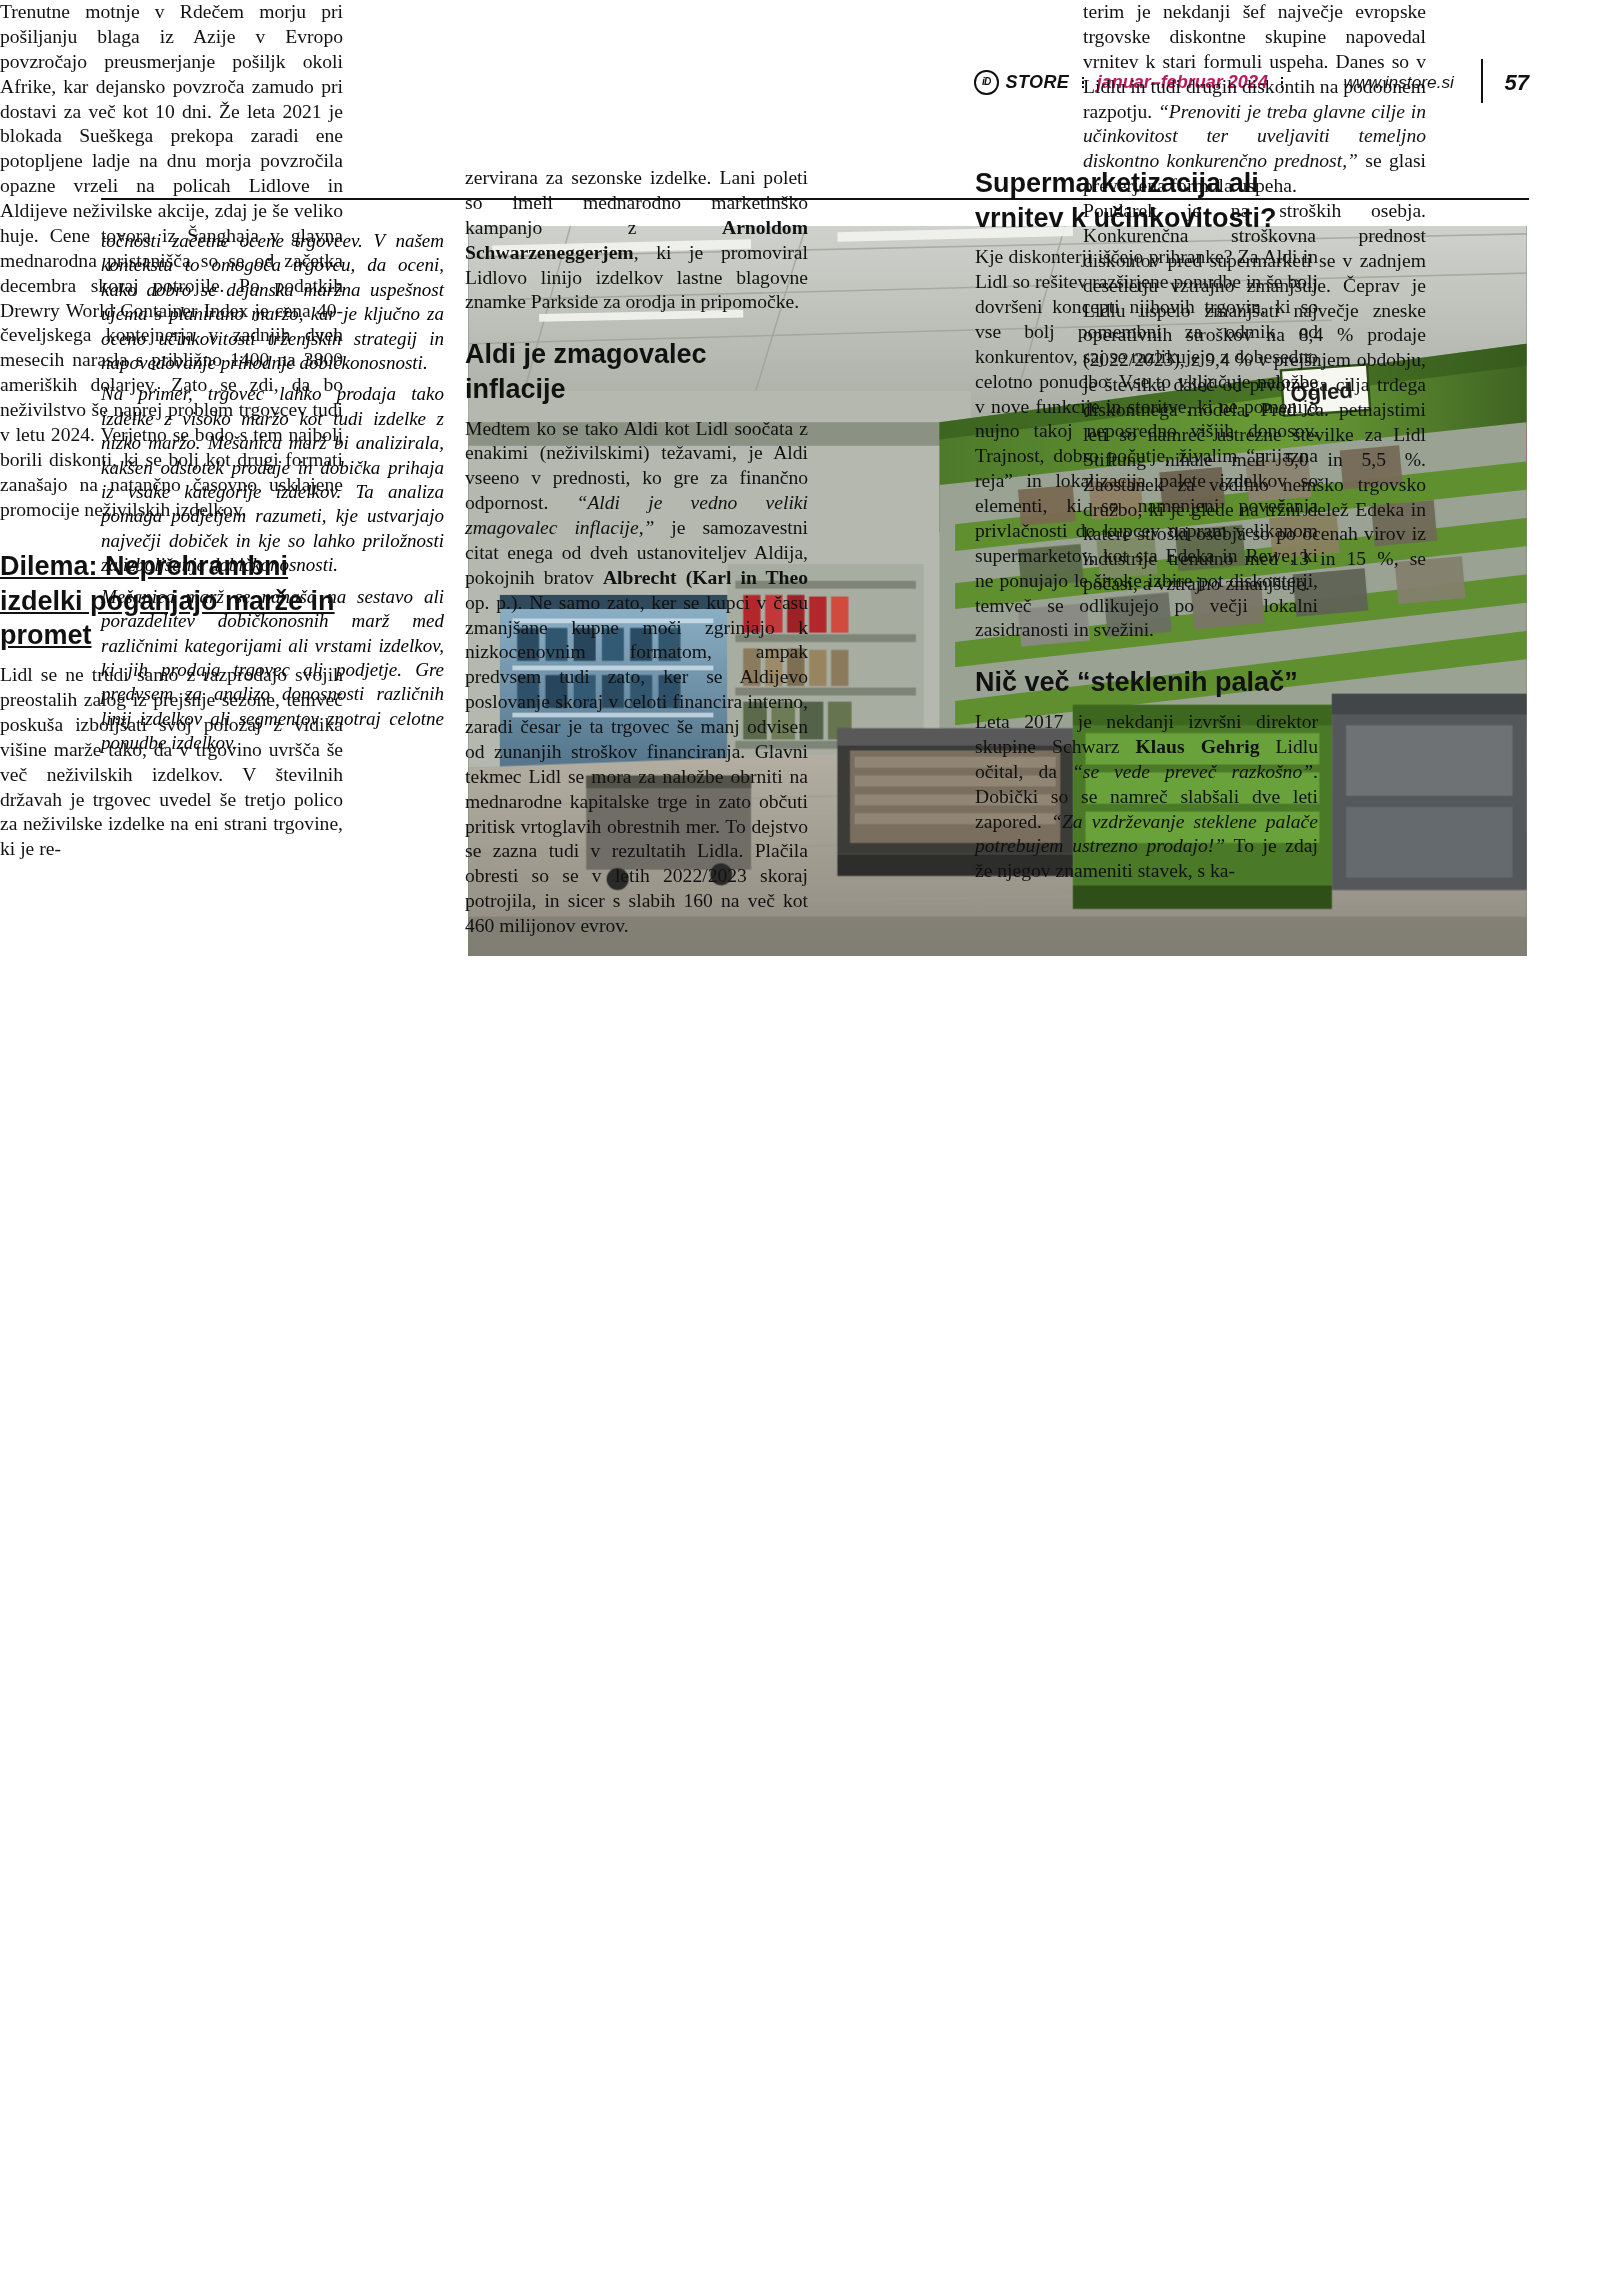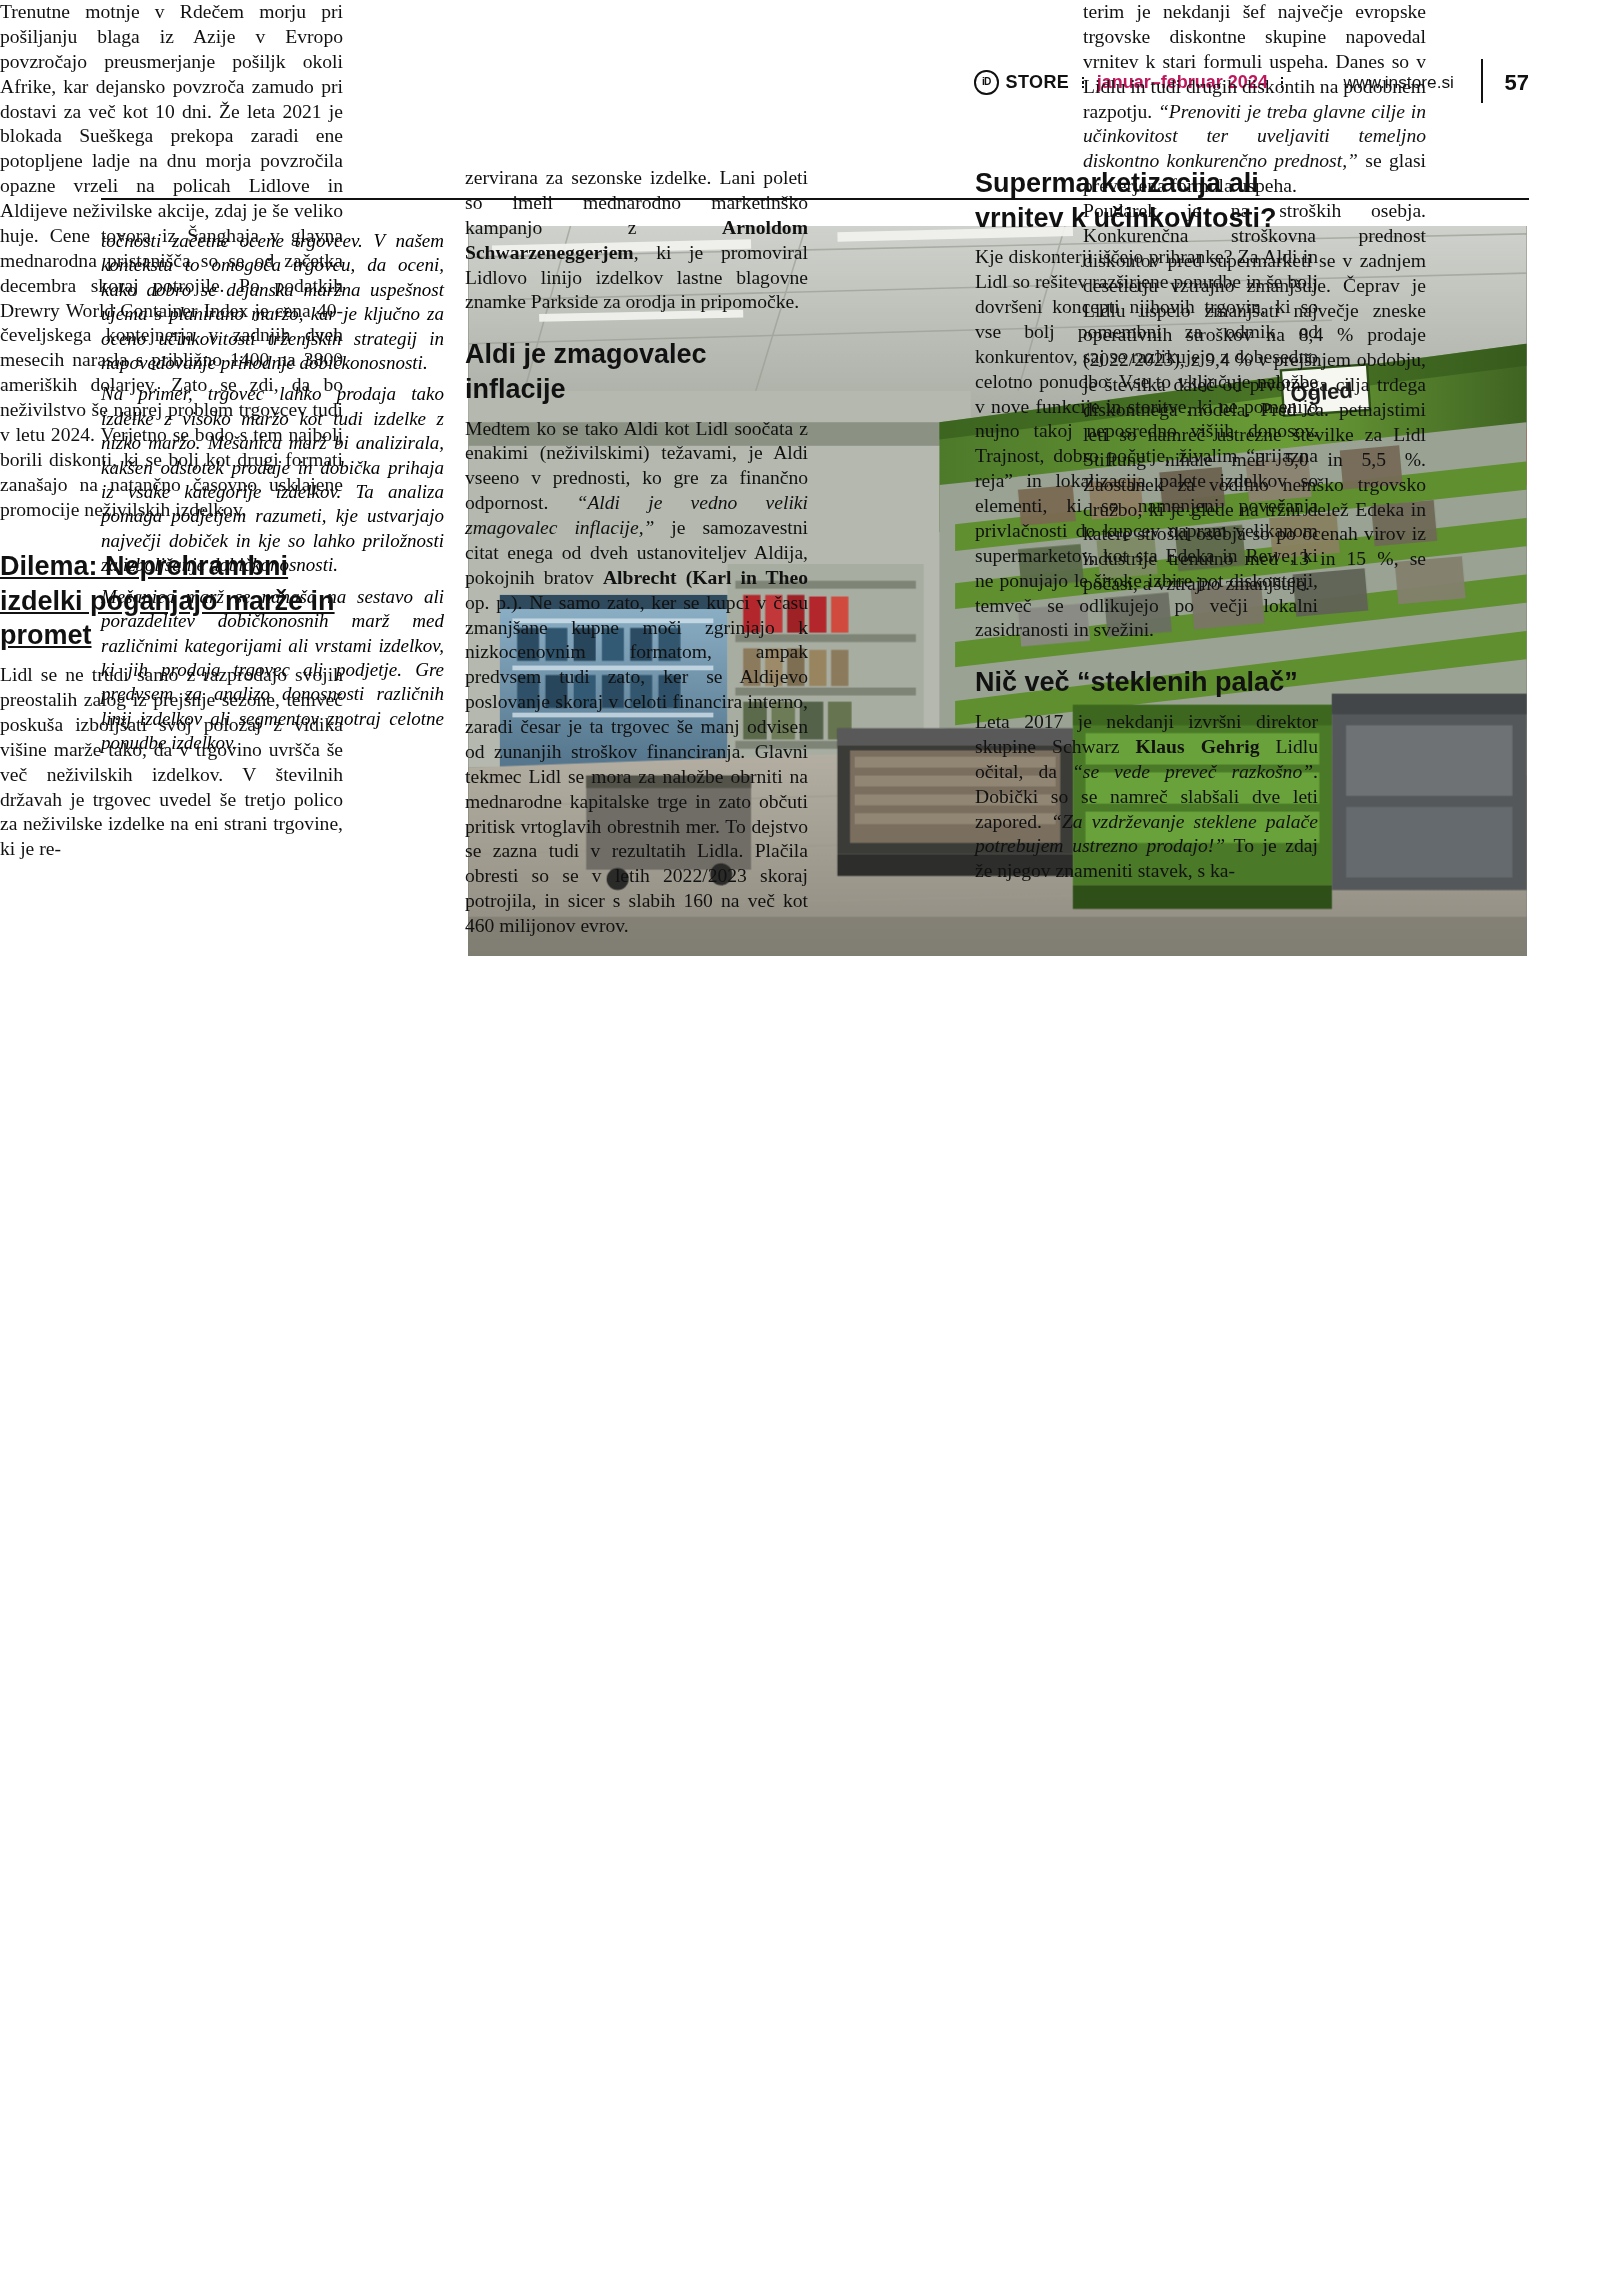--- a/index.html
+++ b/index.html
@@ -28,20 +28,21 @@
     left: 102px;
     right: 94px;
     height: 55px;
   }
   .header-inner {
     display: flex;
     align-items: center;
     justify-content: flex-end;
     gap: 0;
     height: 100%;
+    font-style: italic;
   }
   .logo-mark {
     display: inline-flex;
     align-items: center;
     justify-content: center;
     width: 20.4px;
     height: 20.4px;
     border-radius: 50%;
     border: 2px solid #111;
     font-family: "Liberation Sans", sans-serif;

